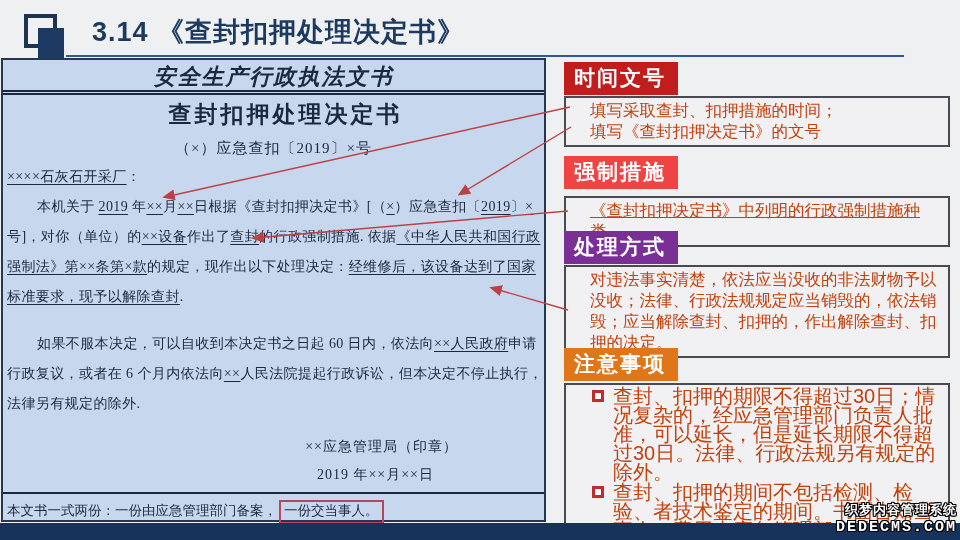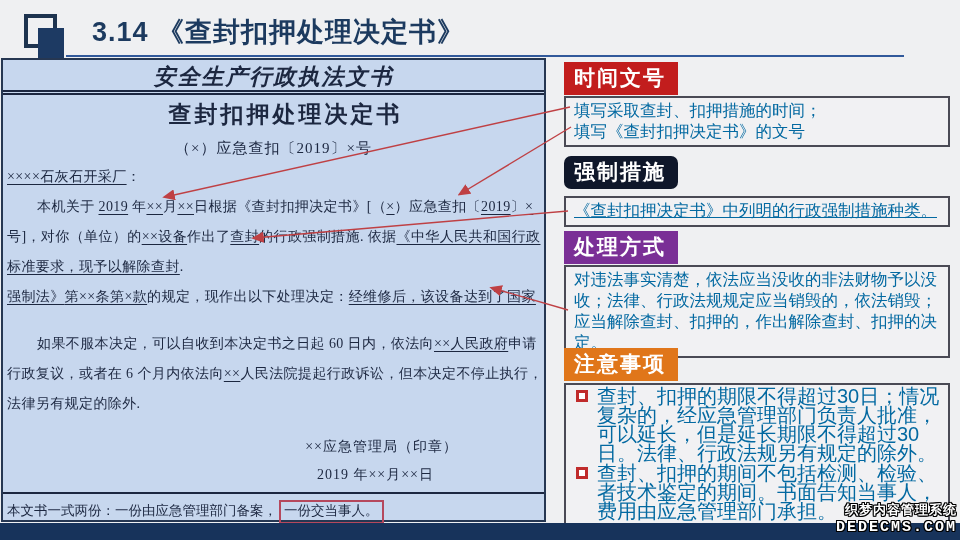--- a/index.html
+++ b/index.html
@@ -28,21 +28,21 @@
   .doc-signature { position:absolute; top:378px; right:86px; font-size:14px; letter-spacing:1px; }
   .doc-date { position:absolute; top:406px; right:110px; font-size:14px; letter-spacing:1px; }
   .doc-sep { position:absolute; top:432px; left:0; right:0; height:2px; background:#1c2740; }
   .doc-footer { position:absolute; top:440px; left:4px; font-size:13.5px; white-space:nowrap; }
   .boxed-red { display:inline-block; border:2px solid #b5485d; padding:0 3px 2px 3px; margin-left:2px; }
 
   
   .ann-col { position:absolute; left:558px; top:0; width:396px; height:540px; }
   .ann-section { position:absolute; left:6px; right:4px; }
   .ann-header { display:inline-block; padding:3px 12px 5px 10px; font-size:21px; font-weight:bold; color:#ffffff; letter-spacing:2px; line-height:25px; }
-  .ann-body { border:2px solid #4a4a55; background:#f1f1f3; padding:2px 6px 3px 8px; color:#0369a1; }
+  .ann-body { border:2px solid #4a4a55; background:#f1f1f3; padding:2px 6px 3px 24px; color:#c2410c; }
   .ann-item { font-size:16.5px; line-height:21px; }
   .ann-item.bullet { position:relative; padding-left:23px; font-size:20px; line-height:19px; margin-bottom:1px; }
   .bullet-sq { position:absolute; left:2px; top:3px; width:12px; height:12px; border:3px solid #c02b2b; background:#ffffff; }
   #sec-time   { top:62px; }  #sec-time .ann-body   { margin-top:1px; min-height:47px; }
   #sec-force  { top:156px; } #sec-force .ann-body  { margin-top:7px; min-height:31px;text-decoration:underline; }
   #sec-handle { top:231px; } #sec-handle .ann-body { margin-top:1px; min-height:82px; }
   #sec-notes  { top:348px; } #sec-notes .ann-body  { margin-top:2px; min-height:137px; }
 
   
   .arrows { position:absolute; left:0; top:0; width:960px; height:540px; pointer-events:none; z-index:30; }
@@ -68,22 +68,22 @@
 
   <div class="doc">
     <div class="doc-letterhead">安全生产行政执法文书</div>
     <div class="doc-dblline"></div>
     <div class="doc-title">查封扣押处理决定书</div>
     <div class="doc-number">（×）应急查扣〔2019〕×号</div>
     <div class="doc-body">
         <div class="dline"><span class="u">××××石灰石开采厂</span><span>：</span></div>
         <div class="dline indent"><span>本机关于 </span><span class="u">2019</span><span> 年</span><span class="u">××</span><span>月</span><span class="u">××</span><span>日根据《查封扣押决定书》[（</span><span class="u">×</span><span>）应急查扣〔</span><span class="u">2019</span><span>〕</span><span class="u">×</span></div>
         <div class="dline"><span>号]，对你（单位）的</span><span class="u">××设备</span><span>作出了</span><span class="u">查封</span><span>的行政强制措施. 依据</span><span class="u">《中华人民共和国行政</span></div>
+        <div class="dline"><span class="u">强制法》</span><span class="u">第××条第×款</span><span>的规定，现作出以下处理决定：</span><span class="u">经维修后，该设备达到了国家</span></div>
         <div class="dline"><span class="u">标准要求，现予以解除查封</span><span>.</span></div>
-        <div class="dline"><span class="u">强制法》</span><span class="u">第××条第×款</span><span>的规定，现作出以下处理决定：</span><span class="u">经维修后，该设备达到了国家</span></div>
         <div class="dline indent pgap"><span>如果不服本决定，可以自收到本决定书之日起 60 日内，依法向</span><span class="u">××人民政府</span><span>申请</span></div>
         <div class="dline"><span>行政复议，或者在 6 个月内依法向</span><span class="u">××</span><span>人民法院提起行政诉讼，但本决定不停止执行，</span></div>
         <div class="dline"><span>法律另有规定的除外.</span></div>
       </div>
     <div class="doc-signature">××应急管理局（印章）</div>
     <div class="doc-date">2019 年××月××日</div>
     <div class="doc-sep"></div>
     <div class="doc-footer">
       <span>本文书一式两份：一份由应急管理部门备案，</span><span class="boxed-red">一份交当事人。</span>
     </div>
@@ -91,21 +91,21 @@
 
   <div class="ann-col">
     <div class="ann-section" id="sec-time">
       <div class="ann-header" style="background: rgb(194, 29, 29);">时间文号</div>
       <div class="ann-body">
           <div class="ann-item"><span>填写采取查封、扣押措施的时间；</span></div>
           <div class="ann-item"><span>填写《查封扣押决定书》的文号</span></div>
         </div>
     </div>
     <div class="ann-section" id="sec-force">
-      <div class="ann-header" style="background: #0f172a; border-radius: 7px;">强制措施</div>
+      <div class="ann-header" style="background: #ef4444;">强制措施</div>
       <div class="ann-body">
           <div class="ann-item"><span>《查封扣押决定书》中列明的行政强制措施种类。</span></div>
         </div>
     </div>
     <div class="ann-section" id="sec-handle">
       <div class="ann-header" style="background: rgb(122, 47, 150);">处理方式</div>
       <div class="ann-body">
           <div class="ann-item"><span>对违法事实清楚，依法应当没收的非法财物予以没收；法律、行政法规规定应当销毁的，依法销毁；应当解除查封、扣押的，作出解除查封、扣押的决定。</span></div>
         </div>
     </div>

